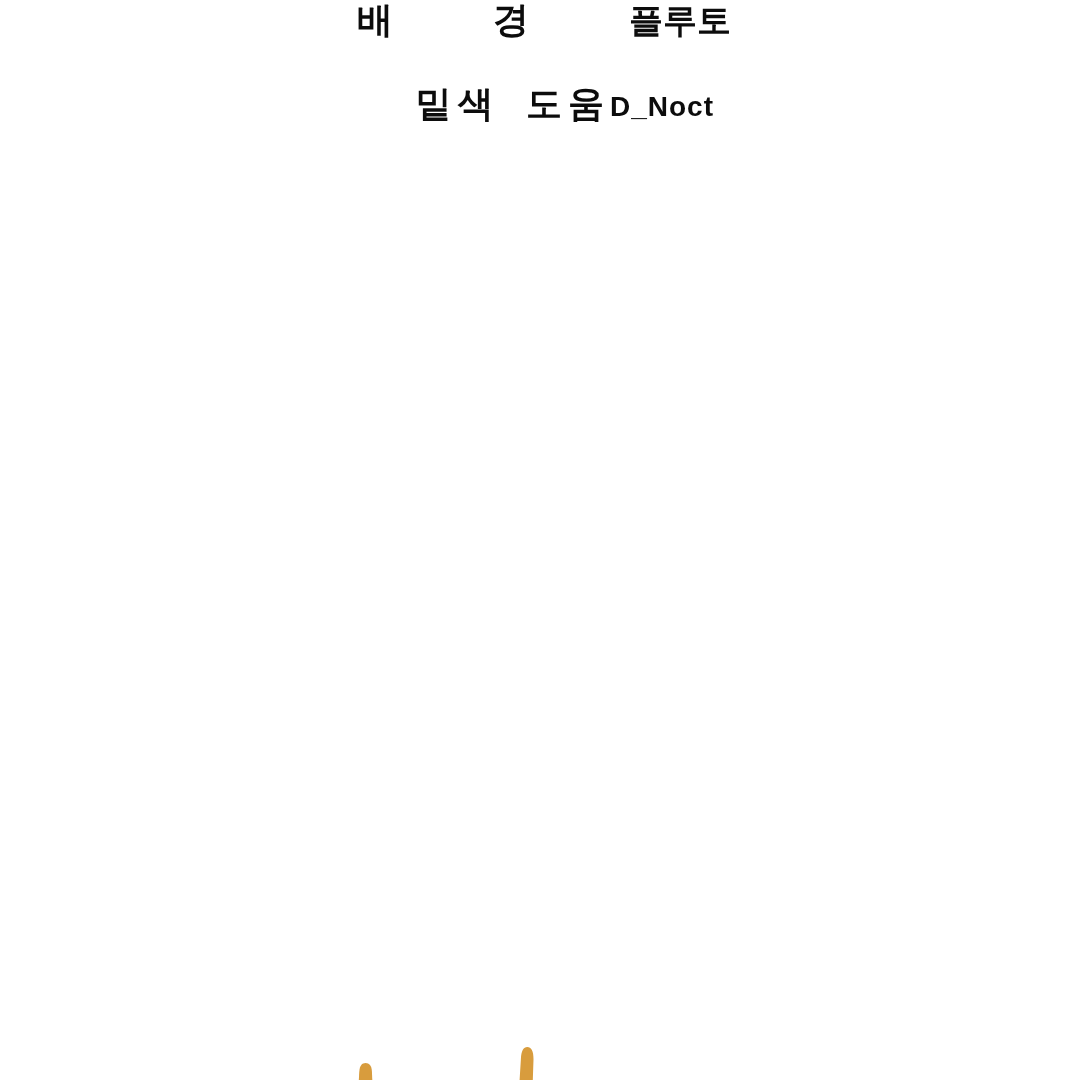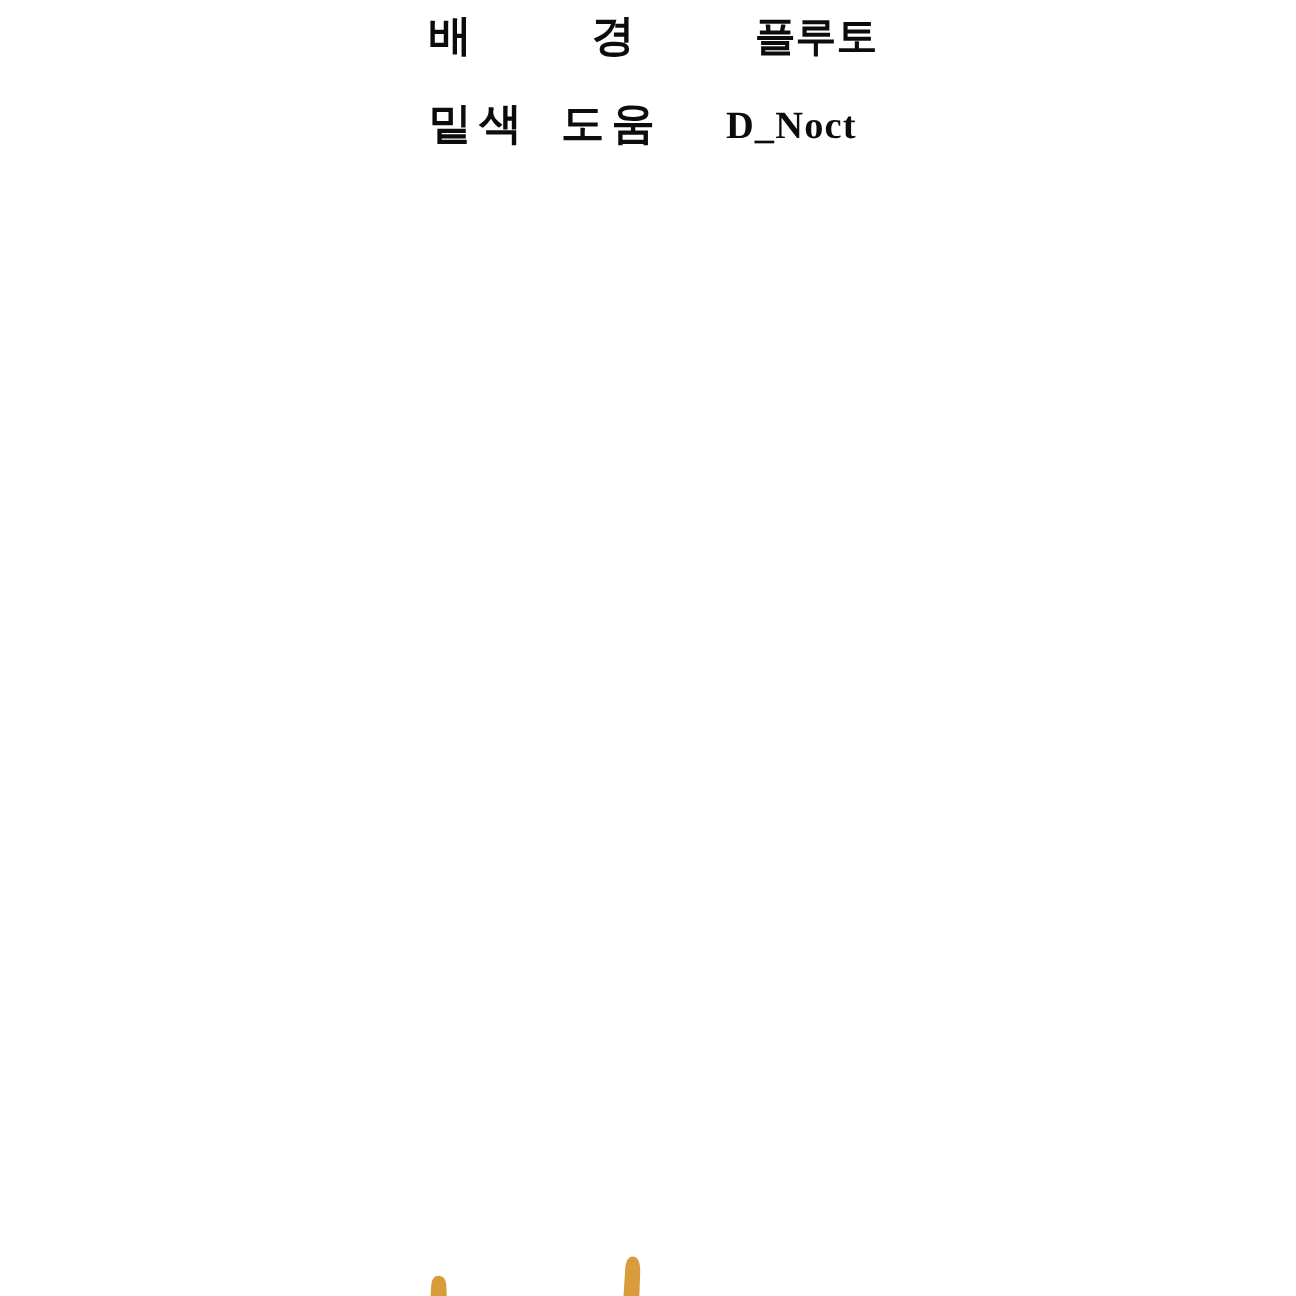--- a/index.html
+++ b/index.html
@@ -26,36 +26,35 @@
   .credit-row {
     display: flex;
     justify-content: space-between;
     align-items: baseline;
     height: 36px;
     line-height: 36px;
     margin-bottom: 48px;
     font-size: 36px;
     white-space: nowrap;
   }
-  .credit-row:last-child { margin-bottom: 0; }
+  .credit-row:last-child { margin-bottom: 0; justify-content: flex-end; }
   .role-spread-wide {
     letter-spacing: 100px;
   }
   .role-spread-narrow {
     letter-spacing: 6px;
     word-spacing: 8px;
   }
   .person-name-kr {
     font-size: 34px;
     letter-spacing: 0px;
-    margin-top: 11px;
   }
   .person-name-latin {
-    font-family: Liberation Serif, serif;
-    font-size: 32px;
+    font-family: Liberation Sans, sans-serif;
+    font-size: 28px;
     font-weight: 700;
     letter-spacing: 1px;
   }
   .artwork-overlay {
     position: absolute;
     left: 0;
     top: 0;
     width: 1080px;
     height: 1080px;
     pointer-events: none;

